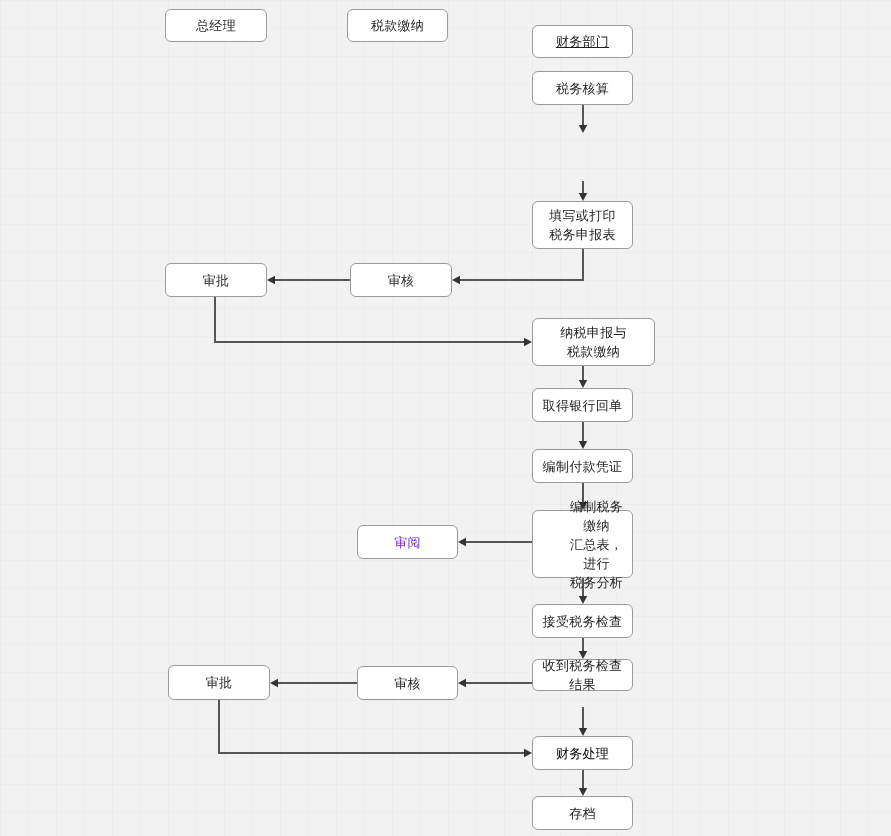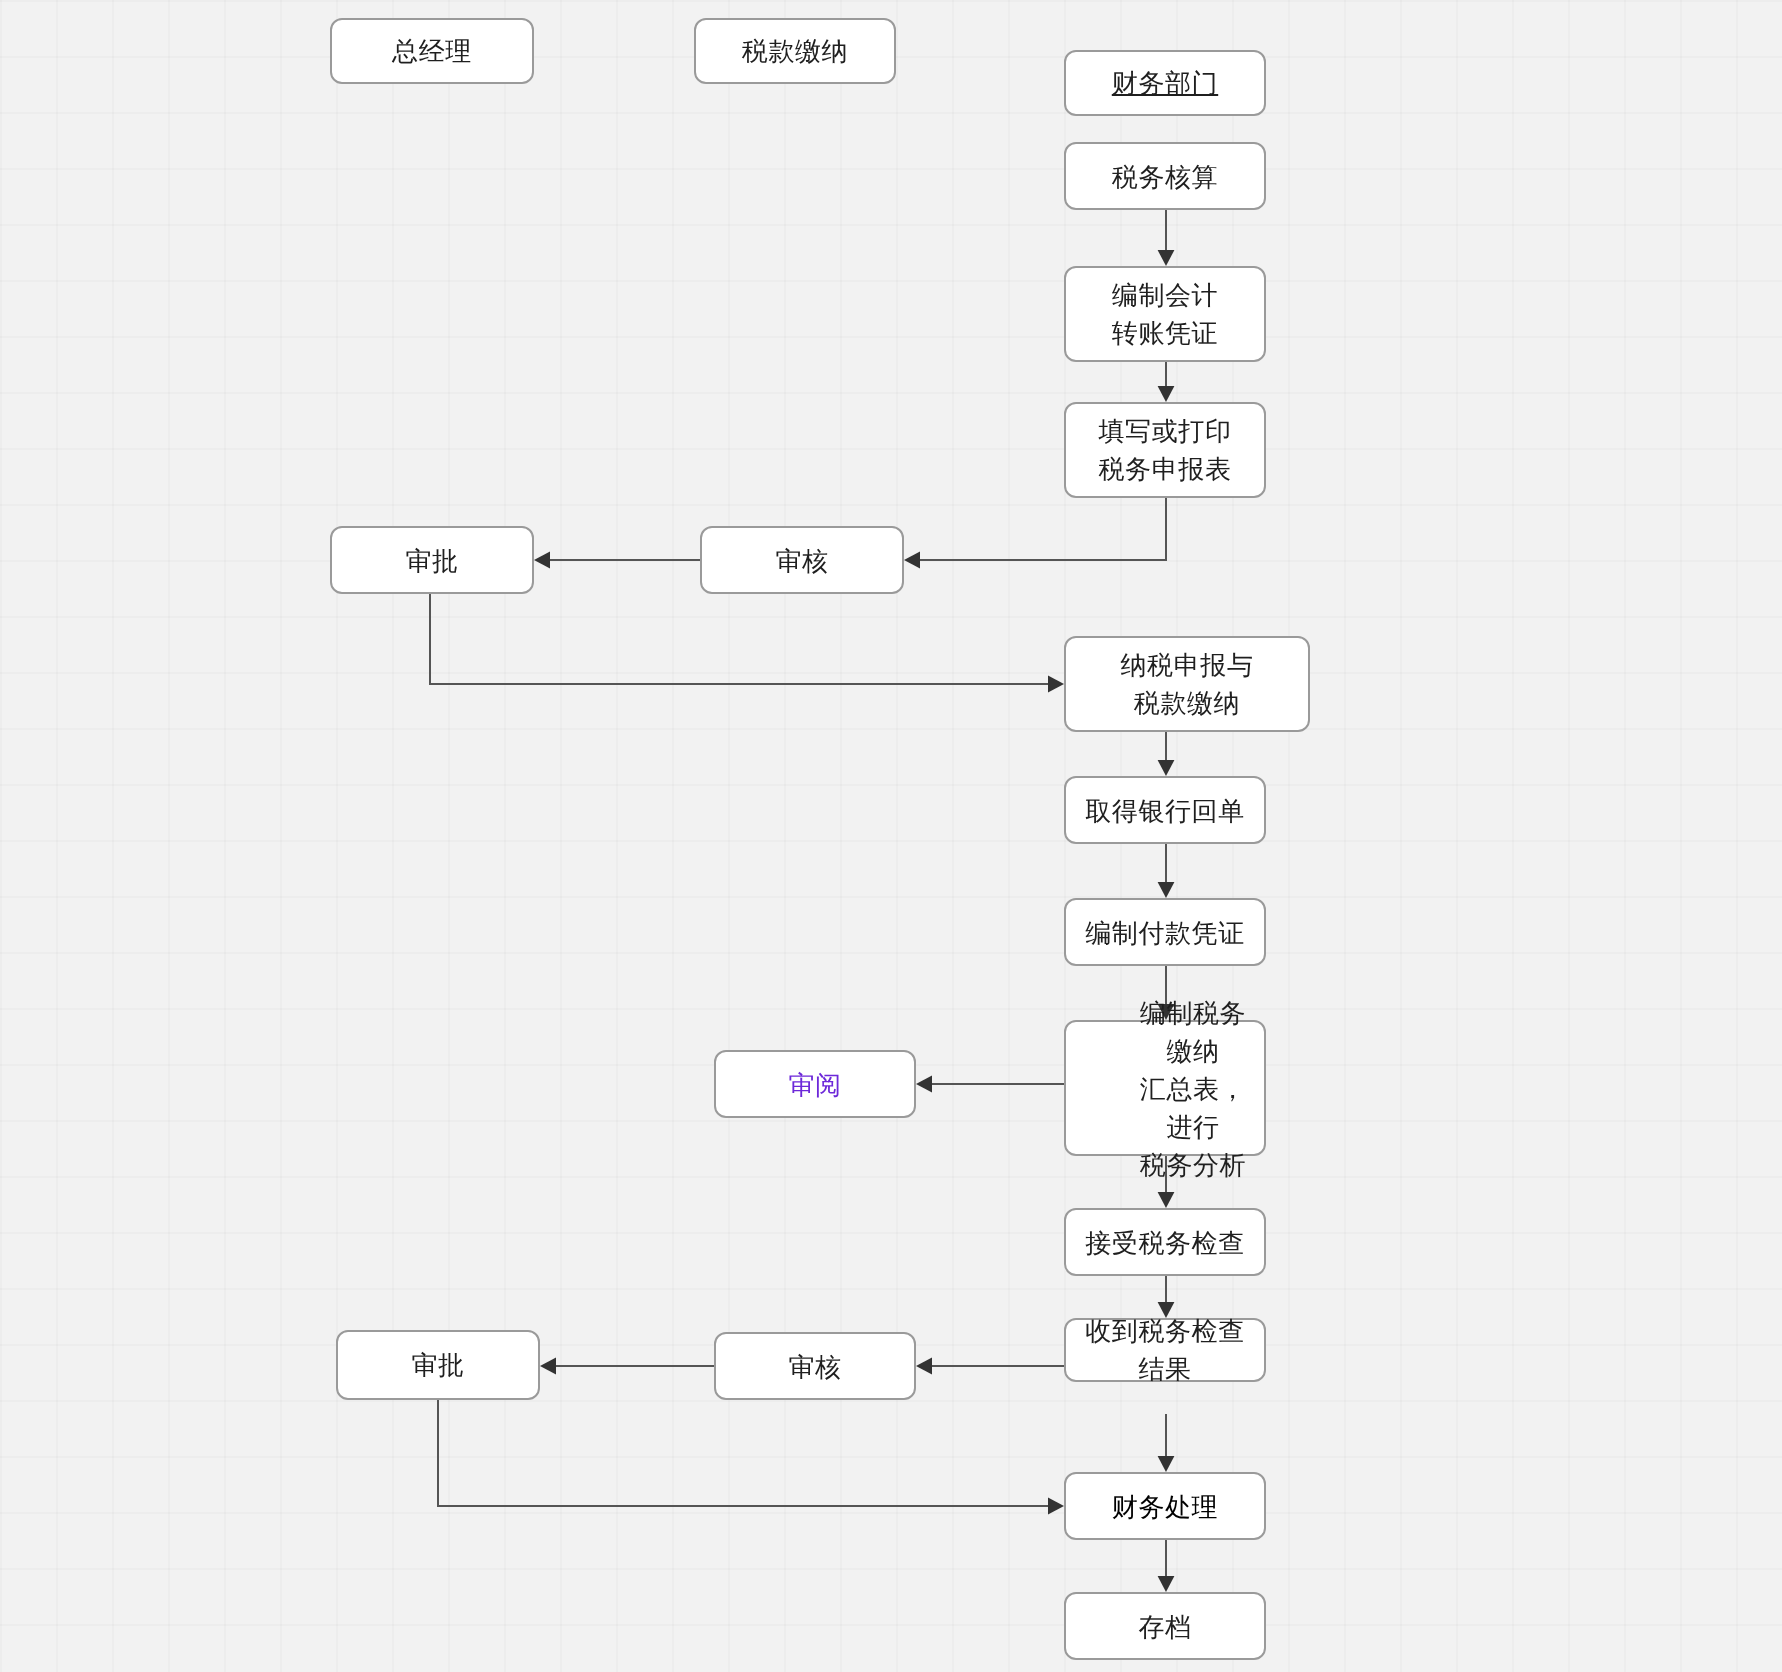--- a/index.html
+++ b/index.html
@@ -112,22 +112,20 @@
       </g>
       <g>
         <polyline points="583,770 583,788" fill="none" stroke="#555555" stroke-width="1.4" stroke-linejoin="miter" shape-rendering="crispEdges"></polyline>
         <polygon points="583,796 578.8,788 587.2,788" fill="#333333"></polygon>
       </g>
     </svg>
 <div class="node" style="left: 165px; top: 9px; width: 102px; height: 33px; background: rgb(255, 255, 255); border-color: rgb(154, 154, 154); color: rgb(31, 31, 31);"><span>总经理</span></div>
     <div class="node" style="left: 347px; top: 9px; width: 101px; height: 33px; background: rgb(255, 255, 255); border-color: rgb(154, 154, 154); color: rgb(31, 31, 31);"><span>税款缴纳</span></div>
     <div class="node" style="left: 532px; top: 25px; width: 101px; height: 33px; background: rgb(255, 255, 255); border-color: rgb(154, 154, 154); color: rgb(31, 31, 31); text-decoration: underline;"><span>财务部门</span></div>
     <div class="node" style="left: 532px; top: 71px; width: 101px; height: 34px; background: rgb(255, 255, 255); border-color: rgb(154, 154, 154); color: rgb(31, 31, 31);"><span>税务核算</span></div>
-    <div class="node" style="left: 532px; top: 133px; width: 101px; height: 48px; background: rgb(255, 255, 255); border-color: rgb(154, 154, 154); color: rgb(31, 31, 31);"><span>编制会计
-转账凭证</span></div>
     <div class="node" style="left: 532px; top: 201px; width: 101px; height: 48px; background: rgb(255, 255, 255); border-color: rgb(154, 154, 154); color: rgb(31, 31, 31);"><span>填写或打印
 税务申报表</span></div>
     <div class="node" style="left: 165px; top: 263px; width: 102px; height: 34px; background: rgb(255, 255, 255); border-color: rgb(154, 154, 154); color: rgb(31, 31, 31);"><span>审批</span></div>
     <div class="node" style="left: 350px; top: 263px; width: 102px; height: 34px; background: rgb(255, 255, 255); border-color: rgb(154, 154, 154); color: rgb(31, 31, 31);"><span>审核</span></div>
     <div class="node" style="left: 532px; top: 318px; width: 123px; height: 48px; background: rgb(255, 255, 255); border-color: rgb(154, 154, 154); color: rgb(31, 31, 31);"><span>纳税申报与
 税款缴纳</span></div>
     <div class="node" style="left: 532px; top: 388px; width: 101px; height: 34px; background: rgb(255, 255, 255); border-color: rgb(154, 154, 154); color: rgb(31, 31, 31);"><span>取得银行回单</span></div>
     <div class="node" style="left: 532px; top: 449px; width: 101px; height: 34px; background: rgb(255, 255, 255); border-color: rgb(154, 154, 154); color: rgb(31, 31, 31);"><span>编制付款凭证</span></div>
     <div class="node" style="left: 532px; top: 510px; width: 101px; height: 68px; background: rgb(255, 255, 255); border-color: rgb(154, 154, 154); color: rgb(31, 31, 31); padding-left: 32px;"><span>编制税务缴纳
 汇总表，进行

